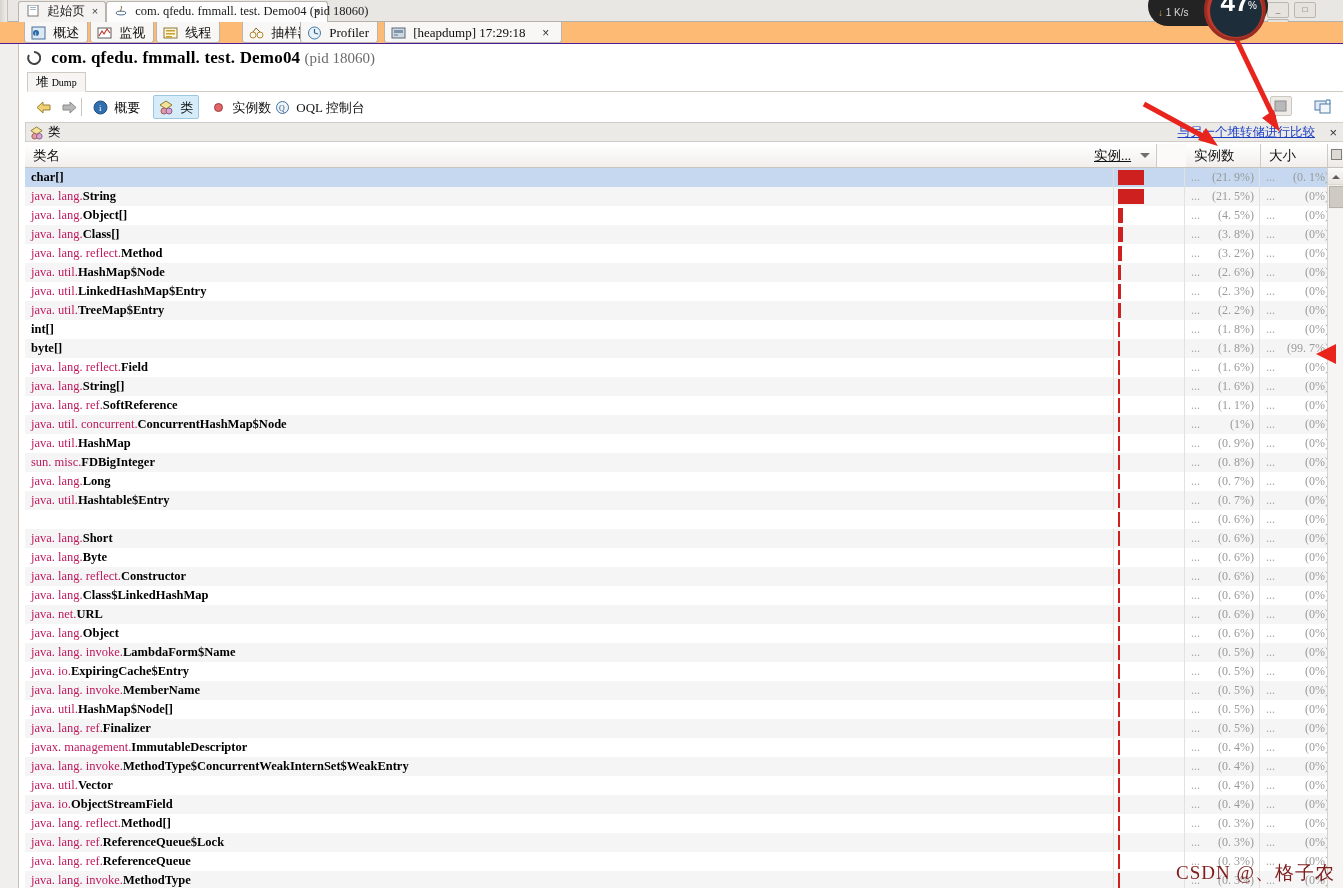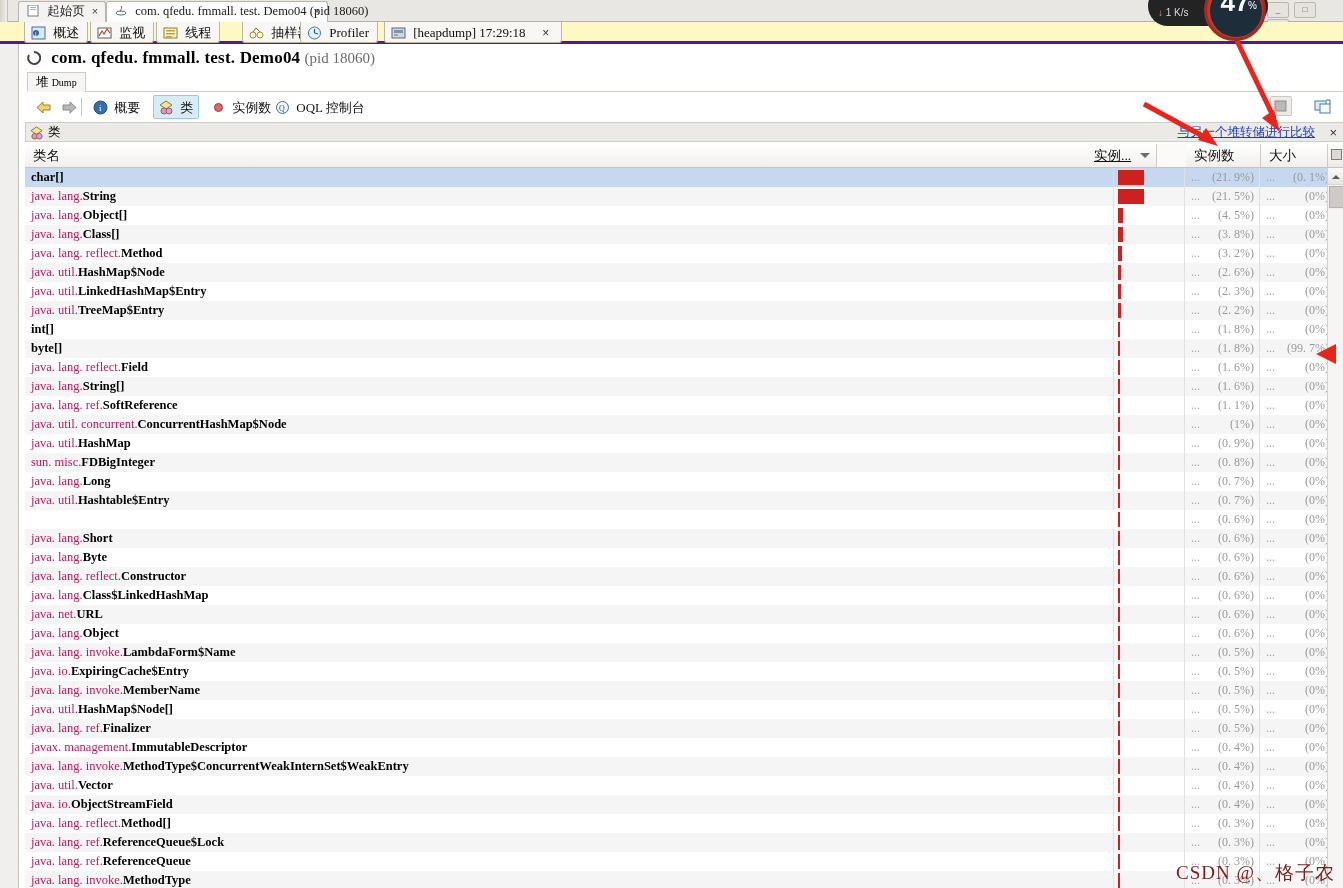--- a/index.html
+++ b/index.html
@@ -55,22 +55,22 @@
   #win-buttons span {
     display:inline-block; width:22px; height:16px; margin-left:2px;
     background:#e6e3de; border:1px solid #bbb6ae; border-radius:2px;
     font-family:"Liberation Sans", sans-serif; font-size:8px;
     color:#555; text-align:center; line-height:14px;
   }
 
   
   #subtabs {
     position:absolute; left:0; top:22px; width:1343px; height:22px;
-    background:#fef9c3;
-    border-bottom:3px solid #4c1d95;
+    background:#fdba74;
+    border-bottom:1px solid #4c1d95;
   }
   .stab {
     position:absolute; top:0px; height:21px;
     line-height:21px;
     font-size:13px; white-space:nowrap;
     padding:0 8px 0 6px;
     color:#0e0e0e;
   }
   .stab.boxed {
     background:#f8f7f5;

